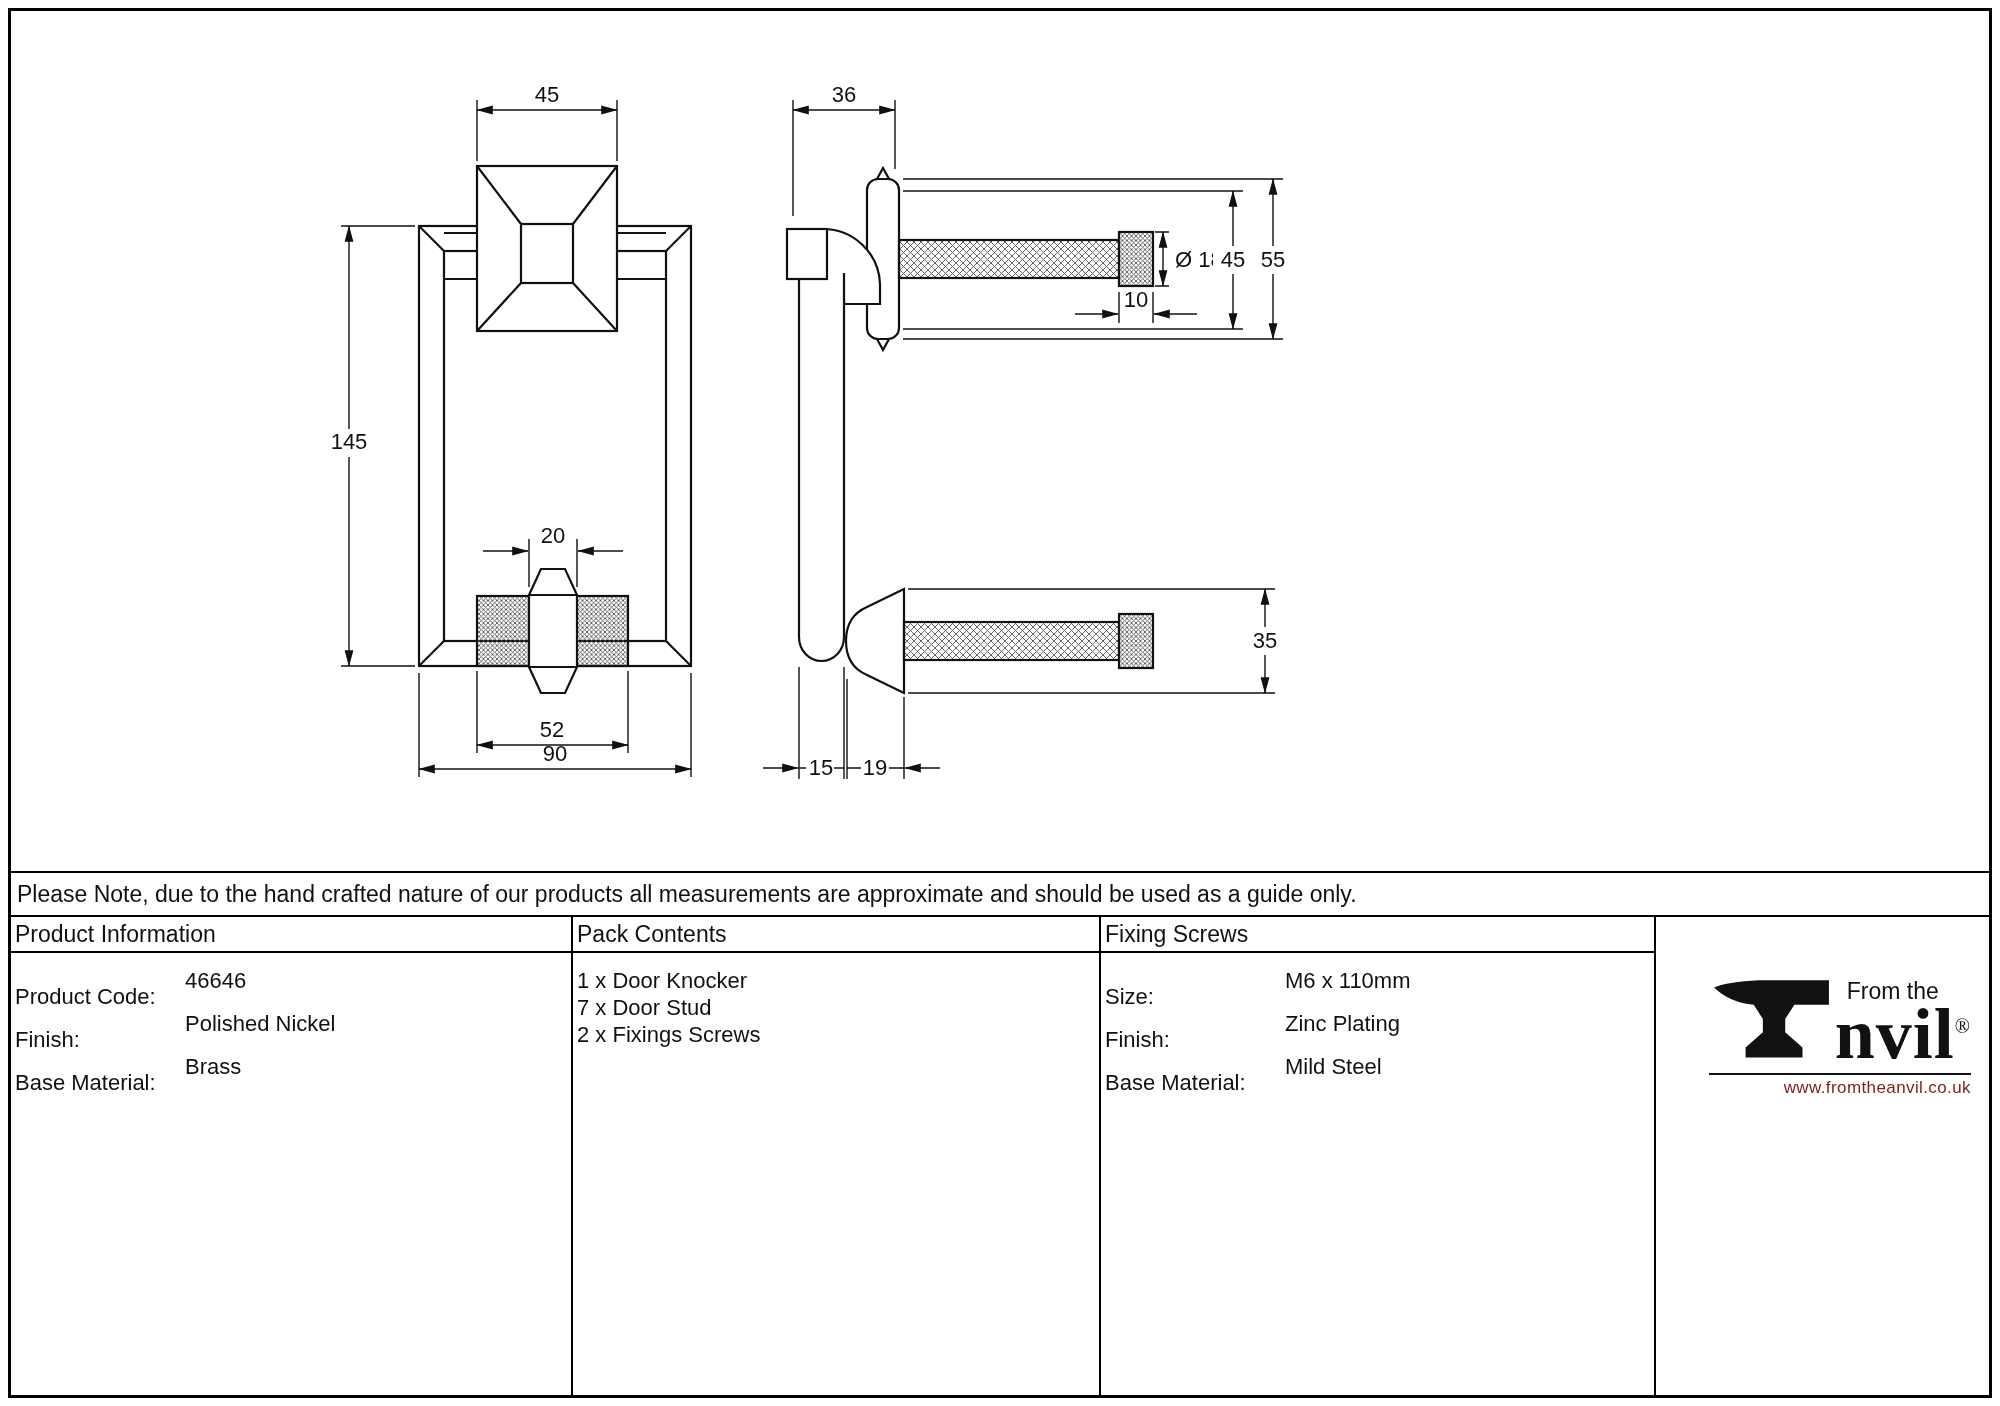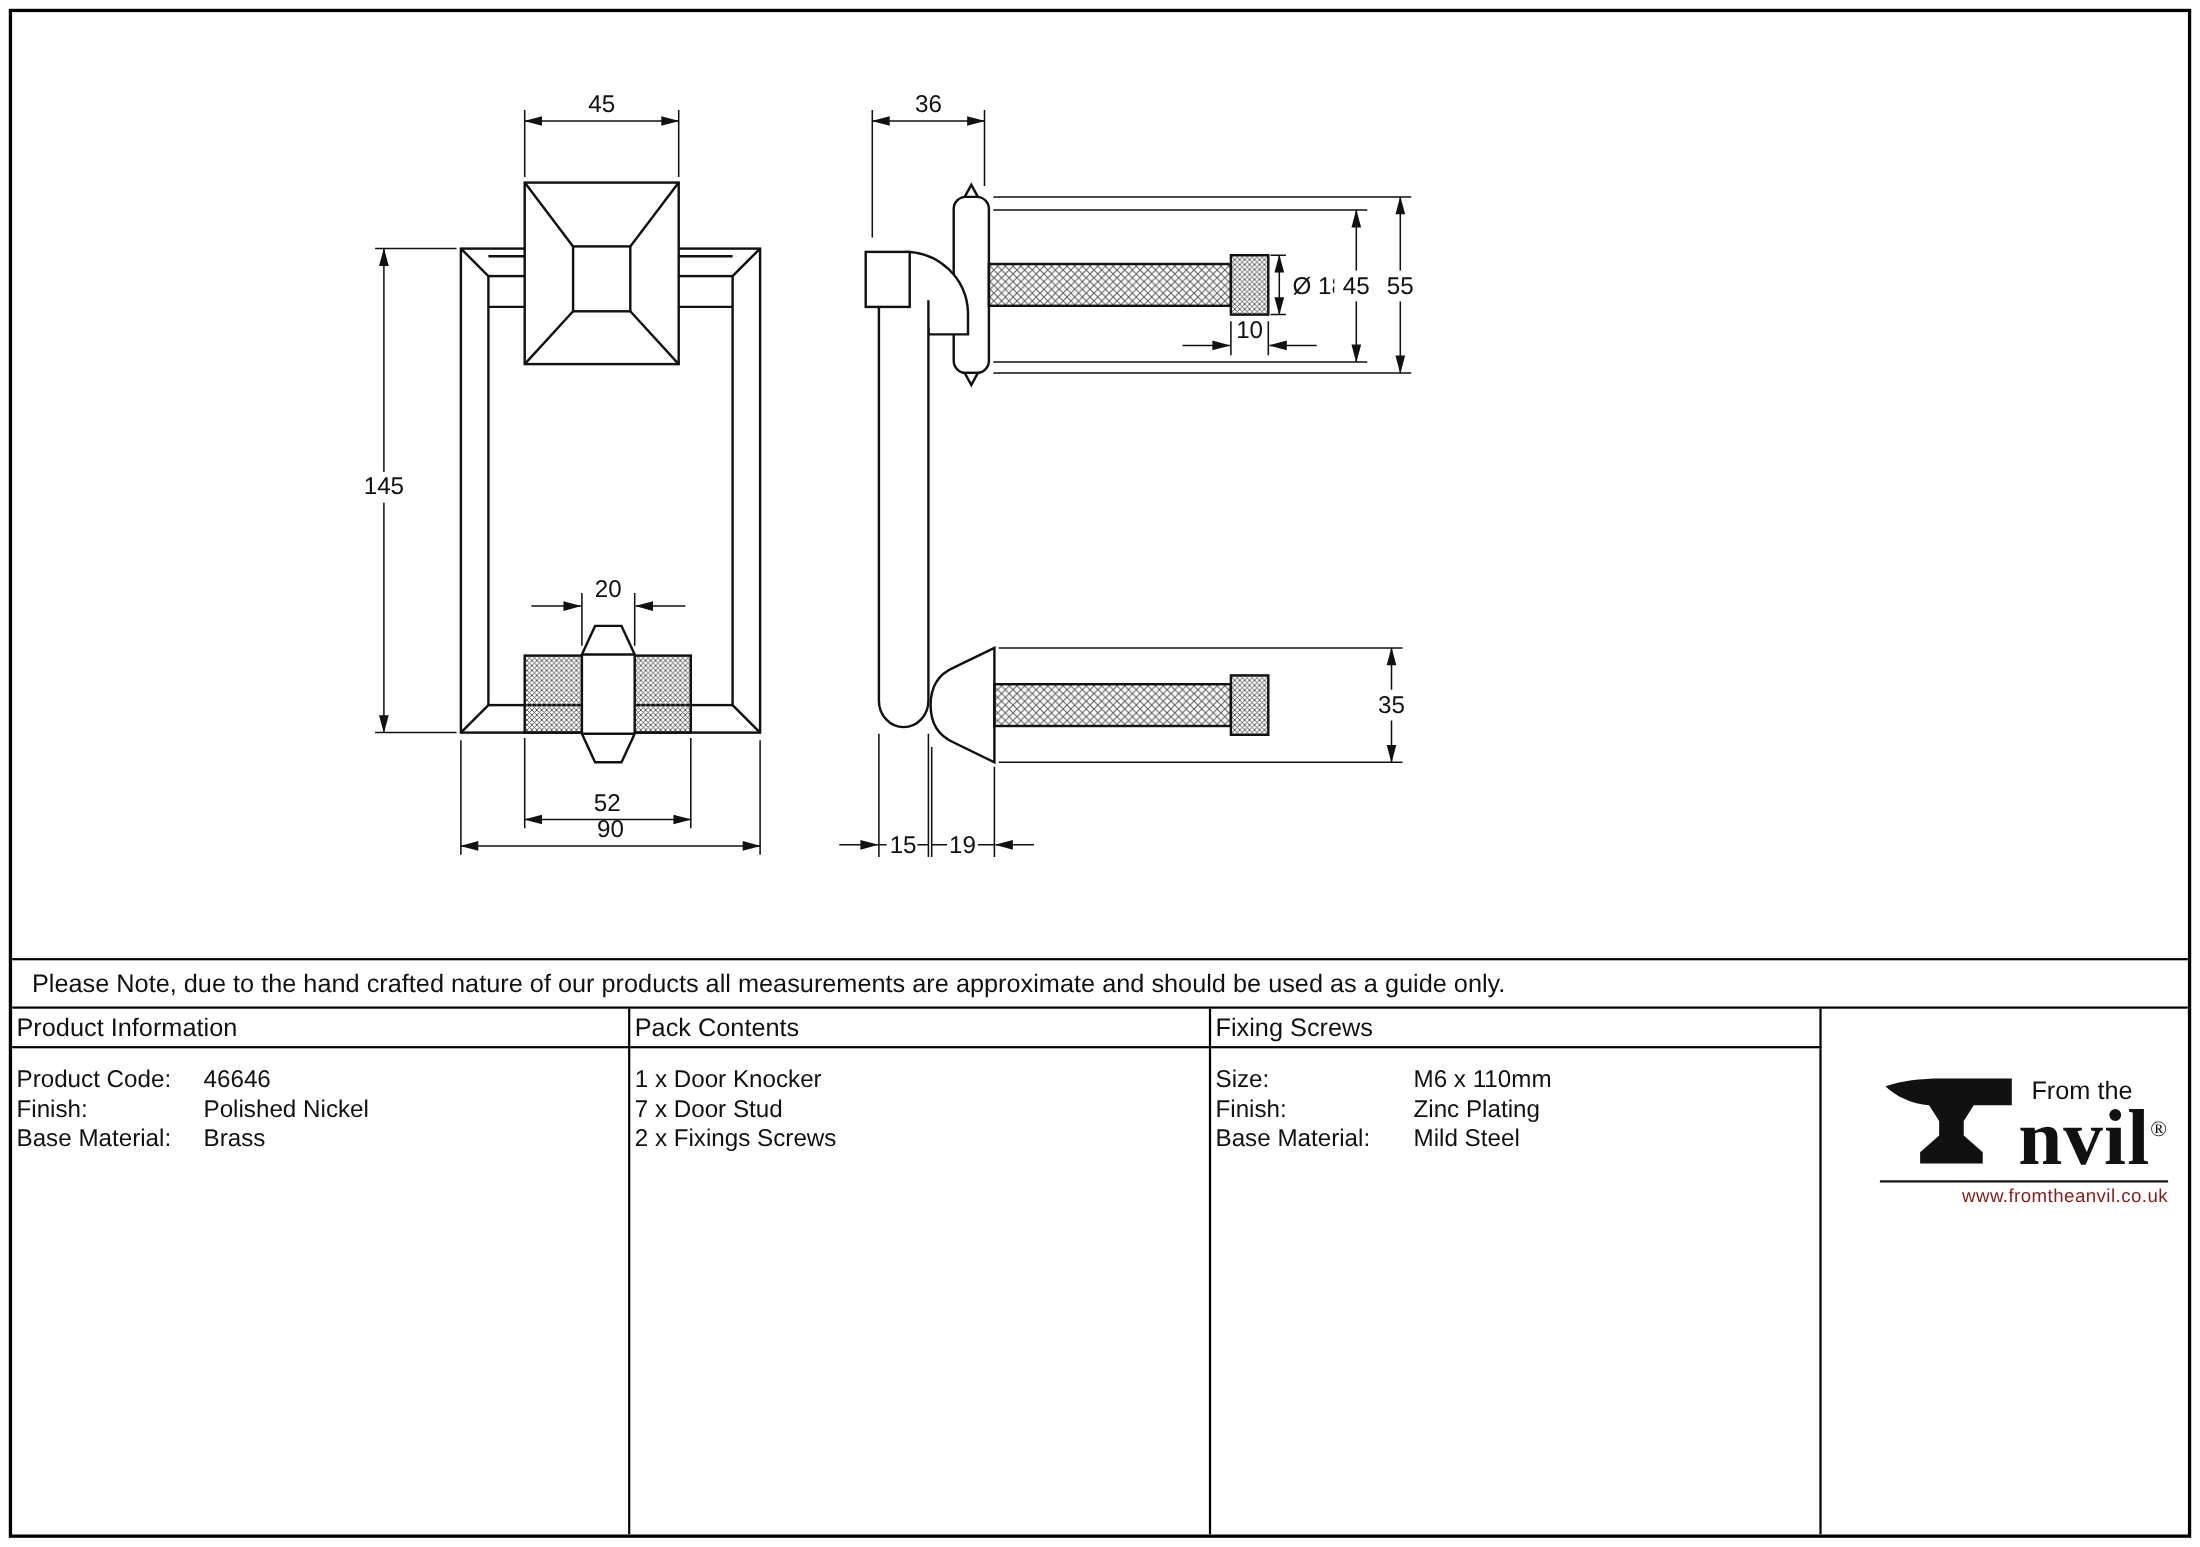--- a/index.html
+++ b/index.html
@@ -18,40 +18,40 @@
   }
   .drawing-area {
     position: absolute; left: 0; top: 0;
     width: 1978px; height: 860px;
   }
   .note-band {
     position: absolute; left: 0; top: 860px;
     width: 100%; height: 44px;
     border-top: 2px solid #000;
     display: flex; align-items: center;
-    padding: 0 18px;
+    padding: 0 6px;
     font-size: 23px;
   }
   .info-grid {
     position: absolute; left: 0; top: 904px; right: 0; bottom: 0;
     border-top: 2px solid #000;
     display: grid;
     grid-template-columns: 562px 528px 555px 1fr;
     grid-template-rows: 36px 1fr;
   }
   .cell { padding: 0 4px; }
   .hdr {
     display: flex; align-items: center;
     font-size: 23px;
     border-bottom: 2px solid #000;
   }
   .vline { border-right: 2px solid #000; }
   .content { padding-top: 14px; font-size: 22px; line-height: 27px; }
   .kv { display: flex; }
-  .kv .k { width: 170px; flex: none; }
+  .kv .k { width: 170px; flex: none; margin-top: 16px; }
   .col3 .k { width: 180px; }
   .logo-cell {
     grid-column: 4; grid-row: 1 / 3;
     display: flex; flex-direction: column; align-items: flex-end;
     padding: 56px 18px 0 10px;
   }
   .logo-lockup { display: flex; align-items: flex-end; }
   .logo-text { margin-left: 2px; }
   .from-the { font-size: 23px; padding-left: 12px; margin-bottom: -4px; }
   .anvil-word {

